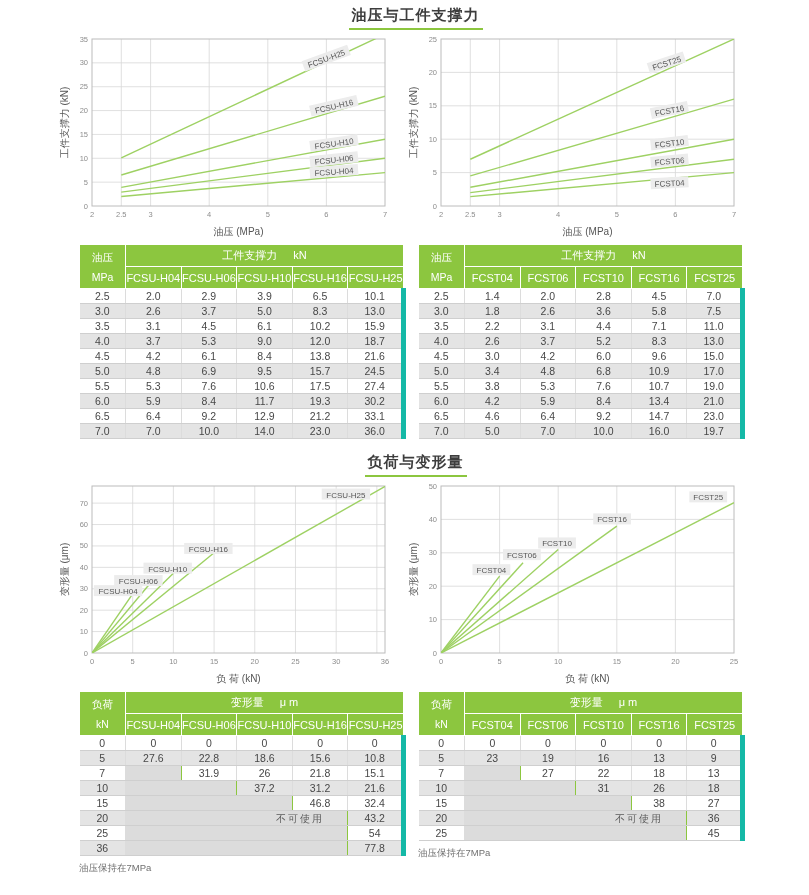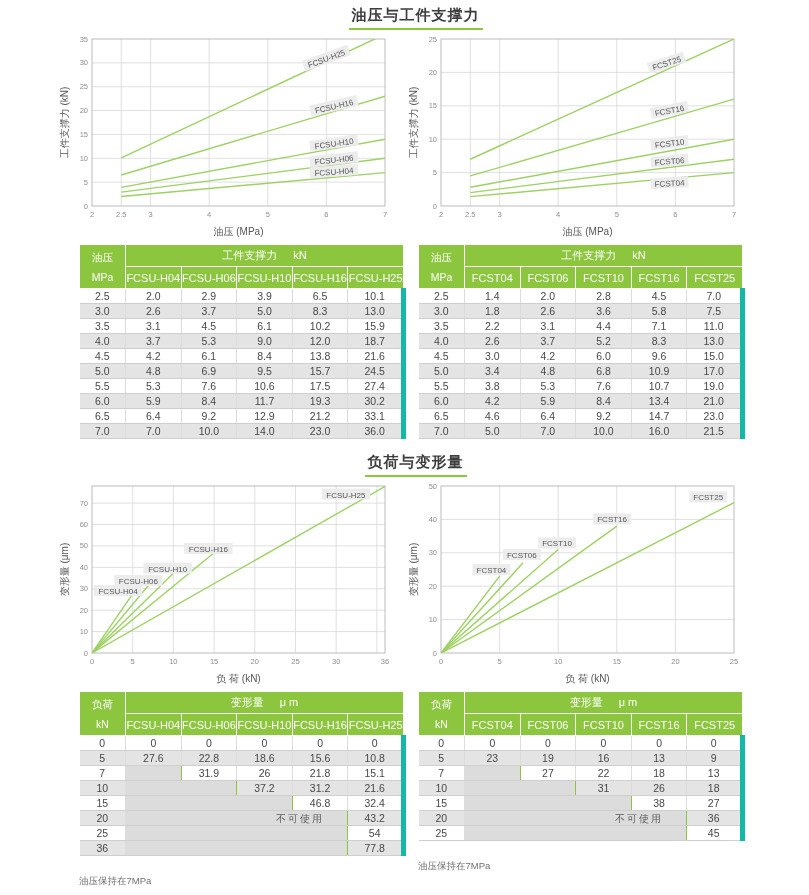--- a/index.html
+++ b/index.html
@@ -36,21 +36,21 @@
   }
   table.dt tbody td:last-child{border-right:5px solid #14b8a6;}
   table.dt tbody tr:nth-child(even) th, table.dt tbody tr:nth-child(even) td{background:#e4e4e4;}
   table.dt tbody td.na{background:#dcdcdc !important;}
   table.dt tbody td.gt{border-top:1.5px solid #8cc63f;}
   table.dt tbody td.gr{border-right:1.5px solid #8cc63f;}
   .na-overlay{
     position:absolute; top:120px; left:70px; width:175px; text-align:right;
     font-size:10px; color:#5a5a5a; letter-spacing:2px; line-height:15px; pointer-events:none;
   }
-  .footnote{margin-top:19px; font-size:9.5px; color:#707070; text-align:left;}
+  .footnote{margin-top:6px; font-size:9.5px; color:#707070; text-align:left;}
 </style>
 </head>
 <body>
 
 <div class="sheet">
 
   <div class="sec-title-wrap">
     <span class="sec-title">油压与工件支撑力</span>
   </div>
 
@@ -388,21 +388,21 @@
               <td>9.2</td>
               <td>14.7</td>
               <td>23.0</td>
             </tr>
             <tr>
               <th class="rh">7.0</th>
               <td>5.0</td>
               <td>7.0</td>
               <td>10.0</td>
               <td>16.0</td>
-              <td>21.5</td>
+              <td>19.7</td>
             </tr>
           </tbody>
         </table>
       </div>
   </div>
 
   <div class="sec-title-wrap second">
     <span class="sec-title">负荷与变形量</span>
   </div>
 

